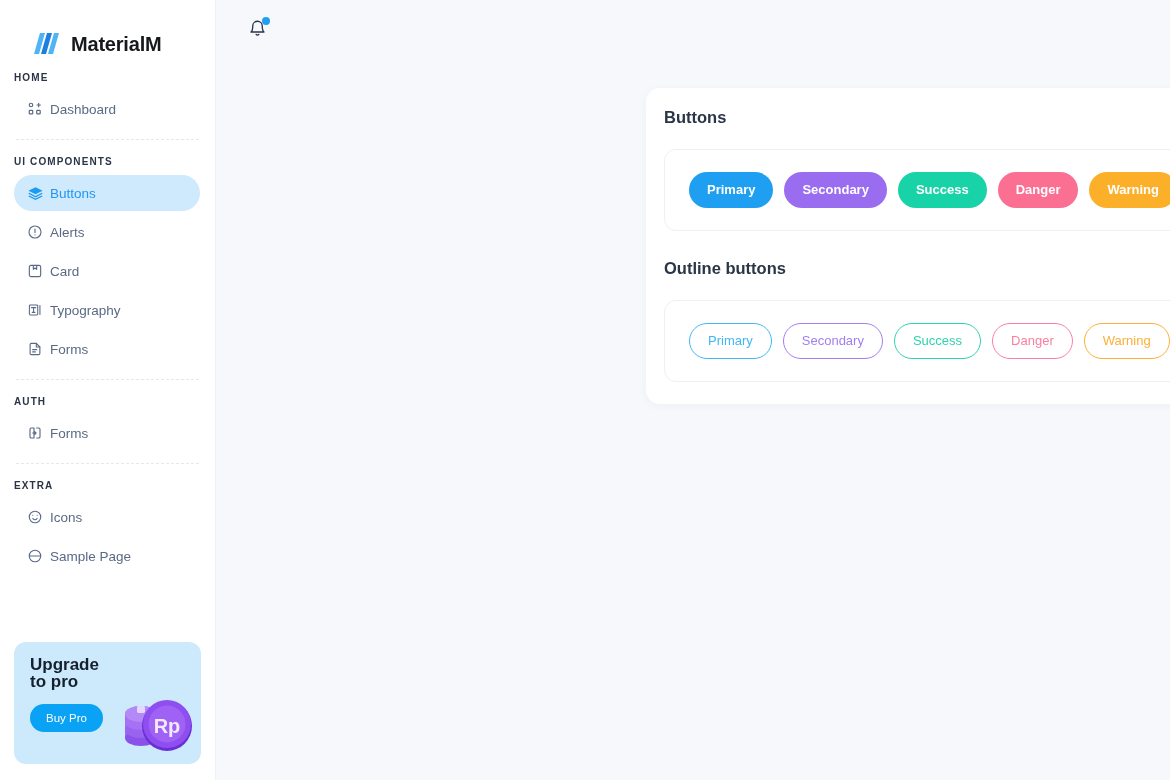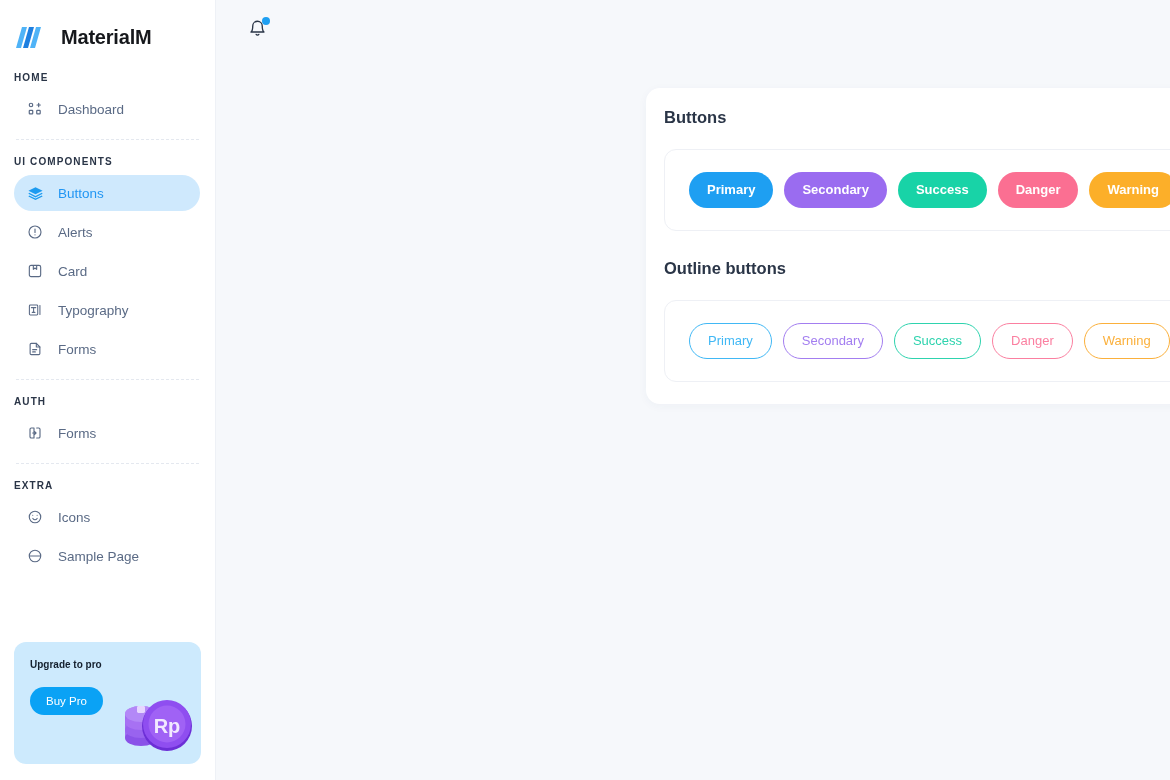--- a/index.html
+++ b/index.html
@@ -17,23 +17,23 @@
     width: 216px;
     min-width: 216px;
     height: 780px;
     background: #ffffff;
     border-right: 1px solid #eef1f6;
     position: relative;
     overflow: hidden;
   }
   .brand {
     display: flex;
-    align-items: center;
-    gap: 17px;
-    padding: 18px 0 0 14px;
+    align-items: flex-end;
+    gap: 9px;
+    padding: 18px 0 0 32px;
     height: 56px;
   }
   .brand-logo { width: 30px; height: 26px; display: block; }
   .brand-name {
     font-size: 20px;
     font-weight: bold;
     color: #16181c;
     letter-spacing: -0.2px;
   }
 
@@ -43,21 +43,21 @@
     letter-spacing: 1.1px;
     color: #2a3547;
     padding: 0 0 0 14px;
     margin-top: 16px;
     margin-bottom: 8px;
   }
 
   .nav-item {
     display: flex;
     align-items: center;
-    gap: 14px;
+    gap: 6px;
     height: 36px;
     margin: 3px 15px 3px 14px;
     padding-left: 12px;
     border-radius: 18px;
     color: #5a6a85;
     font-size: 13.5px;
     cursor: pointer;
   }
   .nav-item .nav-ico {
     width: 18px; height: 18px;
@@ -83,21 +83,21 @@
     left: 14px;
     bottom: 16px;
     width: 187px;
     height: 122px;
     background: #cdeafd;
     border-radius: 12px;
     padding: 14px 0 0 16px;
     overflow: hidden;
   }
   .upgrade-title {
-    font-size: 10px;
+    font-size: 17px;
     font-weight: bold;
     color: #14202e;
     line-height: 17px;
     width: 80px;
   }
   .buy-pro {
     display: inline-block;
     margin-top: 14px;
     background: #0aa2f5;
     color: #fff;

